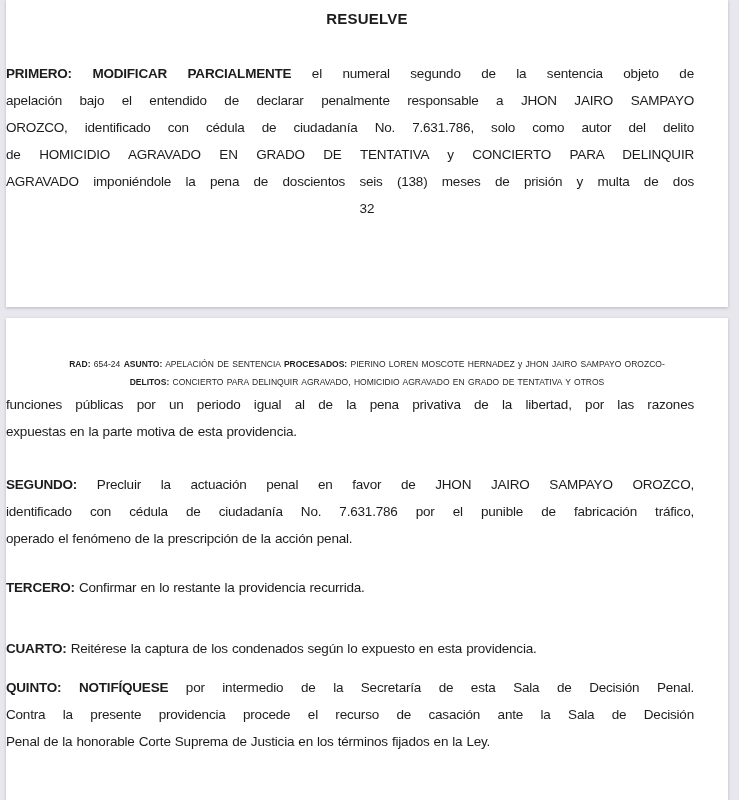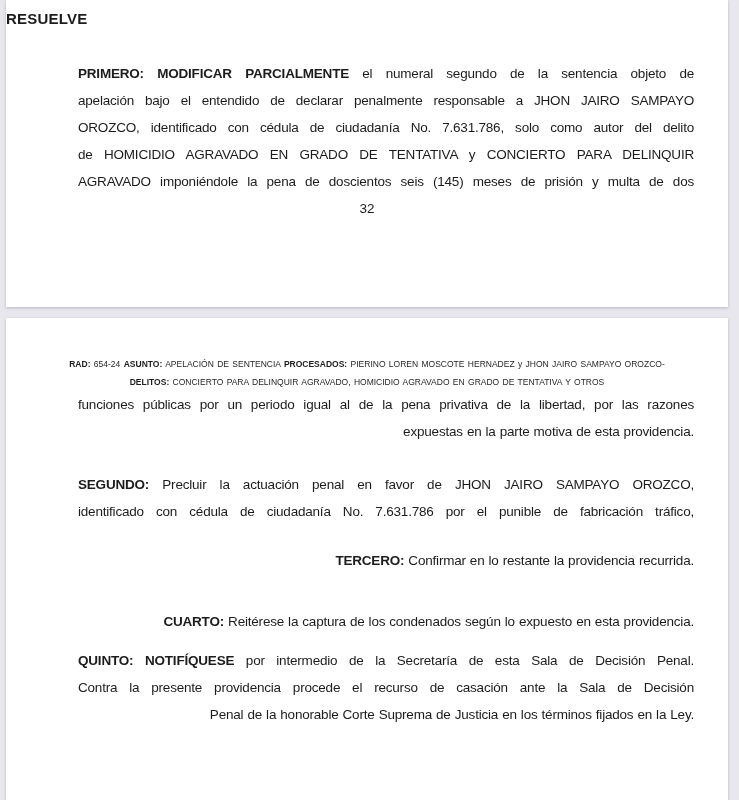--- a/index.html
+++ b/index.html
@@ -24,40 +24,40 @@
     box-shadow: 0 1px 3px rgba(70,70,95,0.28);
     box-sizing: border-box;
   }
   .page1 { top: 0; height: 307px; }
   .page2 { top: 318px; height: 482px; }
 
   
   .heading {
     margin: 0;
     padding-top: 8px;
+    text-align: center;
     font-size: 15px;
     line-height: 22px;
     font-weight: bold;
     letter-spacing: 0.2px;
   }
 
   
   .col {
-    padding-left: 72px;
     padding-right: 34px;
   }
   .para { margin-top: 0; }
   .p1-para { margin-top: 30px; }
 
   .line {
     font-size: 13.5px;
     letter-spacing: -0.2px;
     line-height: 27px;
     min-height: 27px;
-    text-align: right;
+    text-align: left;
     word-spacing: 0.5px;
   }
   .line.j {
     text-align: justify;
     text-align-last: justify;
   }
   .b { font-weight: bold; }
 
   .pagenum {
     text-align: center;
@@ -92,40 +92,41 @@
 <body>
 
 <section class="page page1">
   <h1 class="heading">RESUELVE</h1>
 
   <div class="col para p1-para">
       <div class="line j"><span class="b">PRIMERO: MODIFICAR PARCIALMENTE</span><span> el numeral segundo de la sentencia objeto de</span></div>
       <div class="line j"><span>apelación bajo el entendido de declarar penalmente responsable a JHON JAIRO SAMPAYO</span></div>
       <div class="line j"><span>OROZCO, identificado con cédula de ciudadanía No. 7.631.786, solo como autor del delito</span></div>
       <div class="line j"><span>de HOMICIDIO AGRAVADO EN GRADO DE TENTATIVA y CONCIERTO PARA DELINQUIR</span></div>
-      <div class="line j"><span>AGRAVADO imponiéndole la pena de doscientos seis (145) meses de prisión y multa de dos</span></div>
+      <div class="line j"><span>AGRAVADO imponiéndole la pena de doscientos seis (138) meses de prisión y multa de dos</span></div>
     </div>
 
   <div class="pagenum">32</div>
 </section>
 
 <section class="page page2">
   <div class="case-header">
       <div class="line"><span class="b">RAD:</span><span> 654-24 </span><span class="b">ASUNTO:</span><span> APELACIÓN DE SENTENCIA </span><span class="b">PROCESADOS:</span><span> PIERINO LOREN MOSCOTE HERNADEZ y JHON JAIRO SAMPAYO OROZCO-</span></div>
       <div class="line"><span class="b">DELITOS:</span><span> CONCIERTO PARA DELINQUIR AGRAVADO, HOMICIDIO AGRAVADO EN GRADO DE TENTATIVA Y OTROS</span></div>
     </div>
 
   <div class="col para mt8">
       <div class="line j"><span>funciones públicas por un periodo igual al de la pena privativa de la libertad, por las razones</span></div>
       <div class="line"><span>expuestas en la parte motiva de esta providencia.</span></div>
     </div>
 
   <div class="col para mt26">
       <div class="line j"><span class="b">SEGUNDO:</span><span> Precluir la actuación penal en favor de JHON JAIRO SAMPAYO OROZCO,</span></div>
       <div class="line j"><span>identificado con cédula de ciudadanía No. 7.631.786 por el punible de fabricación tráfico,</span></div>
+      <div class="line"><span>operado el fenómeno de la prescripción de la acción penal.</span></div>
     </div>
 
   <div class="col para mt22">
       <div class="line"><span class="b">TERCERO:</span><span> Confirmar en lo restante la providencia recurrida.</span></div>
     </div>
 
   <div class="col para mt21">
       <div class="line"><span class="b">CUARTO:</span><span> Reitérese la captura de los condenados según lo expuesto en esta providencia.</span></div>
     </div>
 

